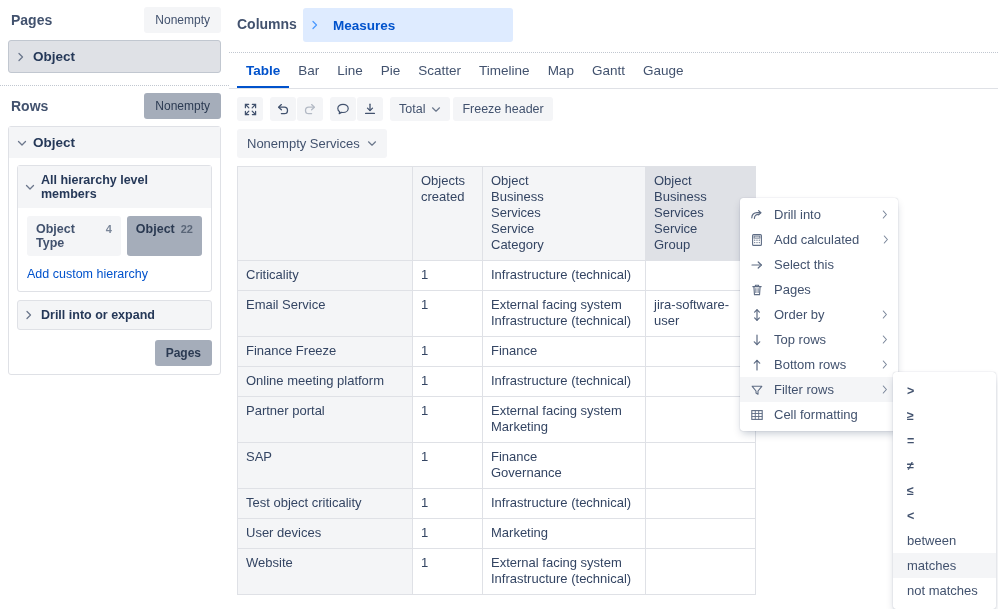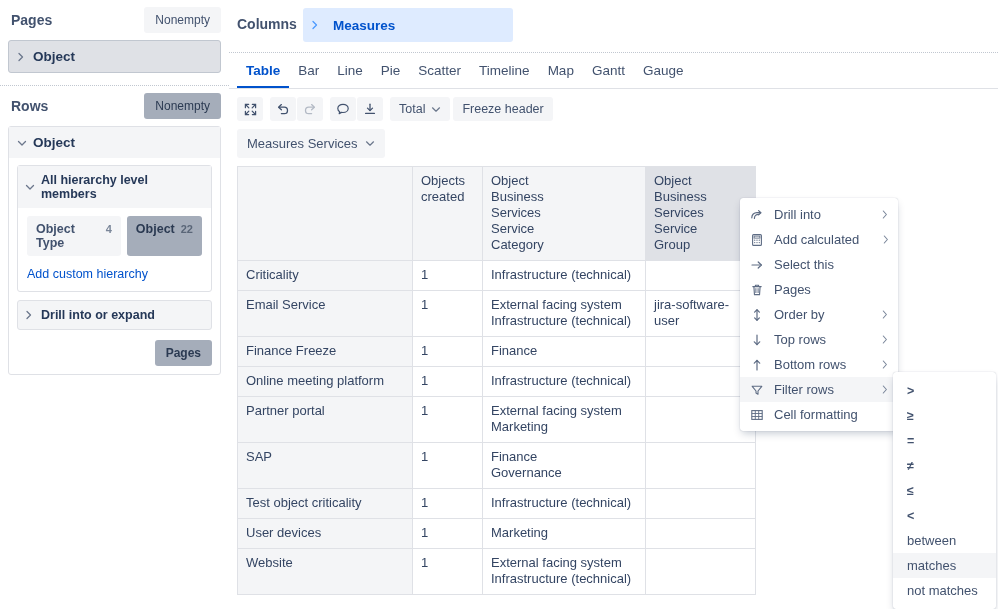--- a/index.html
+++ b/index.html
@@ -339,21 +339,21 @@
           <svg width="10" height="7" viewBox="0 0 10 7">
               <path d="M1.5 1.8L5 5.2L8.5 1.8" fill="none" stroke="#6b778c" stroke-width="1.2" stroke-linecap="round" stroke-linejoin="round"></path>
             </svg>
         </span>
       </div>
       <div class="tb-text">Freeze header</div>
     </div>
 
     <div class="crumbs">
       <div class="crumb-btn">
-        <span>Measures Services</span>
+        <span>Nonempty Services</span>
         <span class="chev">
           <svg width="10" height="7" viewBox="0 0 10 7">
               <path d="M1.5 1.8L5 5.2L8.5 1.8" fill="none" stroke="#6b778c" stroke-width="1.2" stroke-linecap="round" stroke-linejoin="round"></path>
             </svg>
         </span>
       </div>
     </div>
 
     <div class="table-wrap">
       <table class="pivot">

